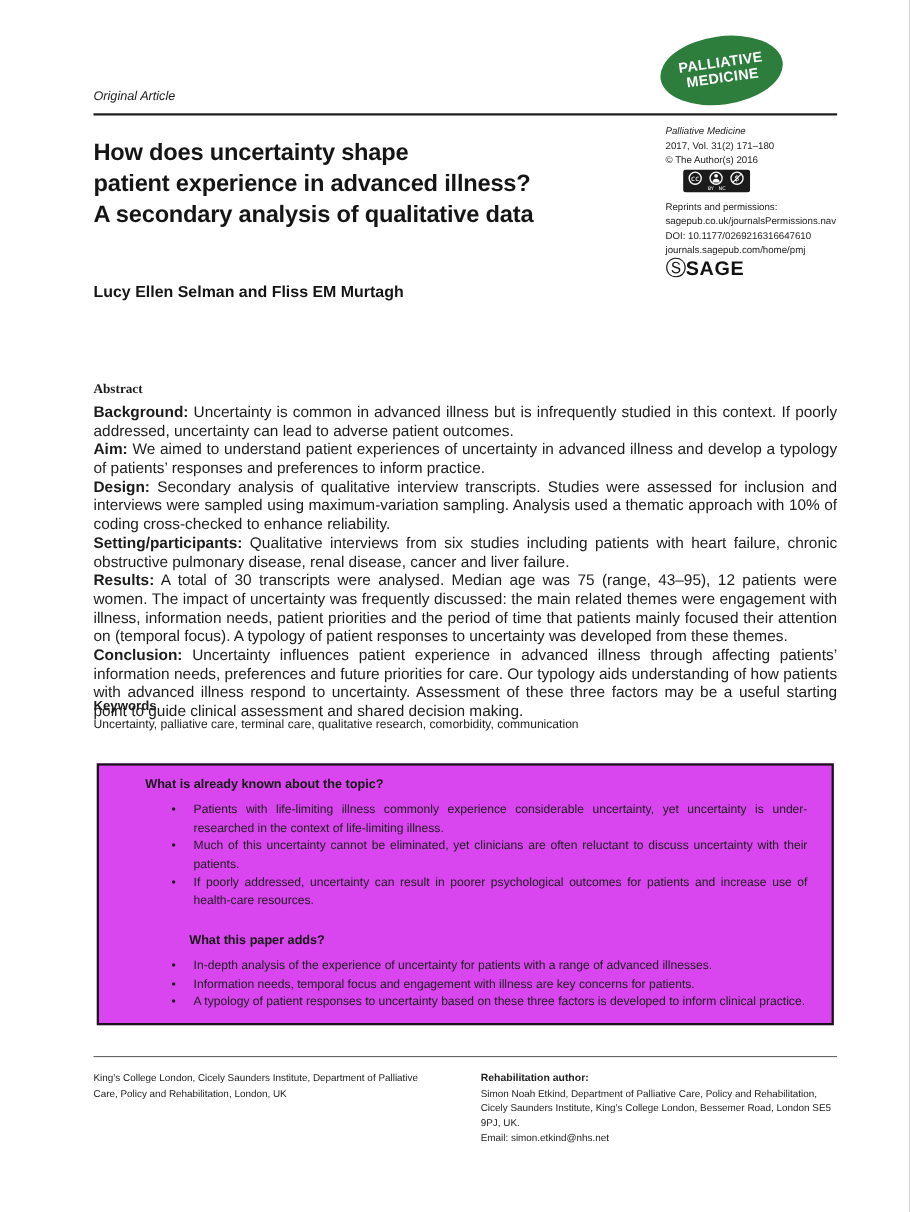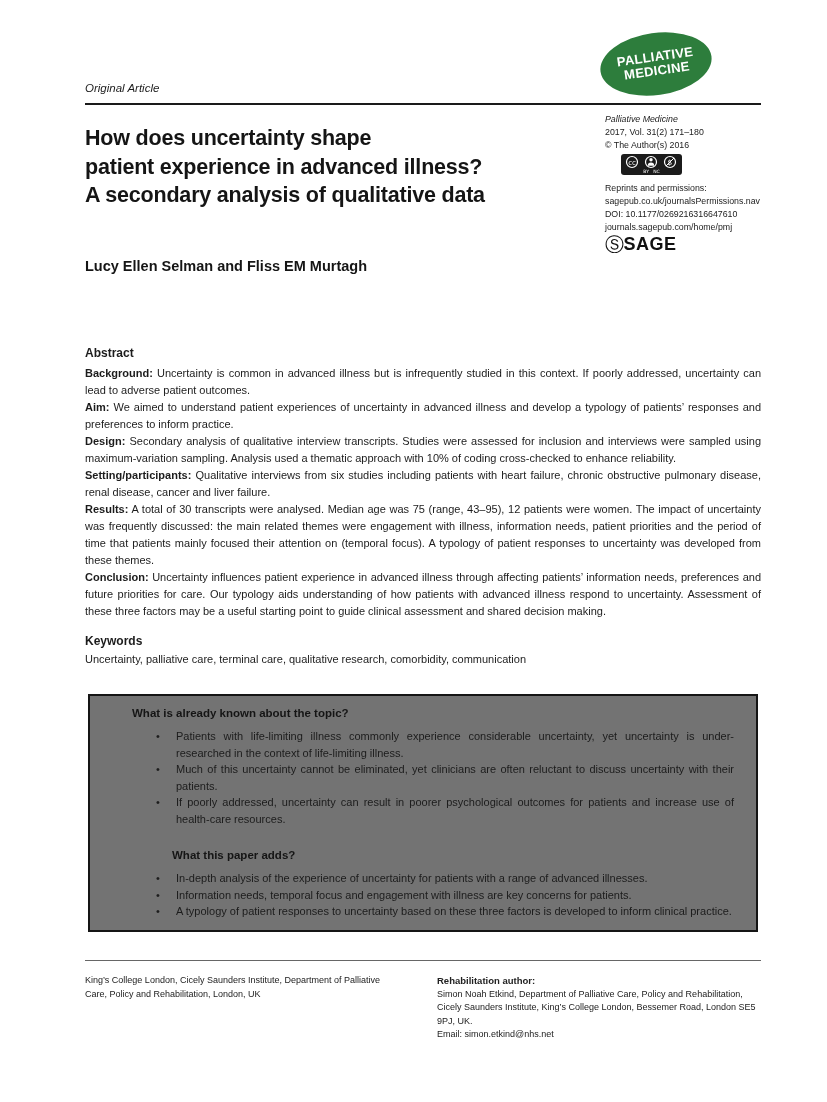--- a/index.html
+++ b/index.html
@@ -21,22 +21,22 @@
   .meta{position:absolute;left:605px;top:113px;width:160px;font-size:8.8px;line-height:13px;color:#222;}
   .meta .ital{font-style:italic;}
   .meta .badge{margin:2px 0 3px 0;padding-left:16px;}
   .sage{margin-top:4px;font-weight:bold;font-size:18px;letter-spacing:.5px;color:#111;display:flex;align-items:center;}
   .sage .circ-s{font-size:19px;font-weight:normal;margin-right:-1px;}
   
   .title{position:absolute;left:85px;top:124px;font-size:21.5px;line-height:28.5px;font-weight:bold;color:#151515;letter-spacing:-.2px;}
   .authors{position:absolute;left:85px;top:257px;font-size:14.5px;line-height:19.5px;font-weight:bold;color:#151515;}
   
   .abstract{position:absolute;left:85px;top:346px;width:676px;}
-  .abstract h2{margin:0 0 5px 0;font-size:12px;font-weight:bold;}
-  .abstract p{margin:0;font-size:11px;line-height:17px;text-align:justify;}
+  .abstract h2{margin:0 0 5px 0;font-size:12px;font-weight:bold;font-family:Liberation Serif, serif;}
+  .abstract p{margin:0;font-size:14px;line-height:17px;text-align:justify;}
   .abstract p b{font-weight:bold;}
   
   .keywords{position:absolute;left:85px;top:634px;width:676px;}
   .keywords h2{margin:0 0 4px 0;font-size:12px;font-weight:bold;}
   .keywords .kw{font-size:11px;line-height:15px;}
   
   .hl-box{
     position:absolute;left:88px;top:694px;width:670px;height:238px;box-sizing:border-box;
     border:2px solid #151515;padding:11px 22px 10px 25px;
   }
@@ -115,21 +115,21 @@
     <p><b>Setting/participants:</b><span> Qualitative interviews from six studies including patients with heart failure, chronic obstructive pulmonary disease, renal disease, cancer and liver failure.</span></p>
     <p><b>Results:</b><span> A total of 30 transcripts were analysed. Median age was 75 (range, 43–95), 12 patients were women. The impact of uncertainty was frequently discussed: the main related themes were engagement with illness, information needs, patient priorities and the period of time that patients mainly focused their attention on (temporal focus). A typology of patient responses to uncertainty was developed from these themes.</span></p>
     <p><b>Conclusion:</b><span> Uncertainty influences patient experience in advanced illness through affecting patients’ information needs, preferences and future priorities for care. Our typology aids understanding of how patients with advanced illness respond to uncertainty. Assessment of these three factors may be a useful starting point to guide clinical assessment and shared decision making.</span></p>
   </div>
 
   <div class="keywords">
     <h2>Keywords</h2>
     <div class="kw">Uncertainty, palliative care, terminal care, qualitative research, comorbidity, communication</div>
   </div>
 
-  <div class="hl-box" style="background:#737373;padding-left:42px;">
+  <div class="hl-box" style="background:#d946ef;padding-left:42px;">
     <h3>What is already known about the topic?</h3>
     <ul>
       <li>Patients with life-limiting illness commonly experience considerable uncertainty, yet uncertainty is under-researched in the context of life-limiting illness.</li>
       <li>Much of this uncertainty cannot be eliminated, yet clinicians are often reluctant to discuss uncertainty with their patients.</li>
       <li>If poorly addressed, uncertainty can result in poorer psychological outcomes for patients and increase use of health-care resources.</li>
     </ul>
     <h3 class="second">What this paper adds?</h3>
     <ul>
       <li>In-depth analysis of the experience of uncertainty for patients with a range of advanced illnesses.</li>
       <li>Information needs, temporal focus and engagement with illness are key concerns for patients.</li>

